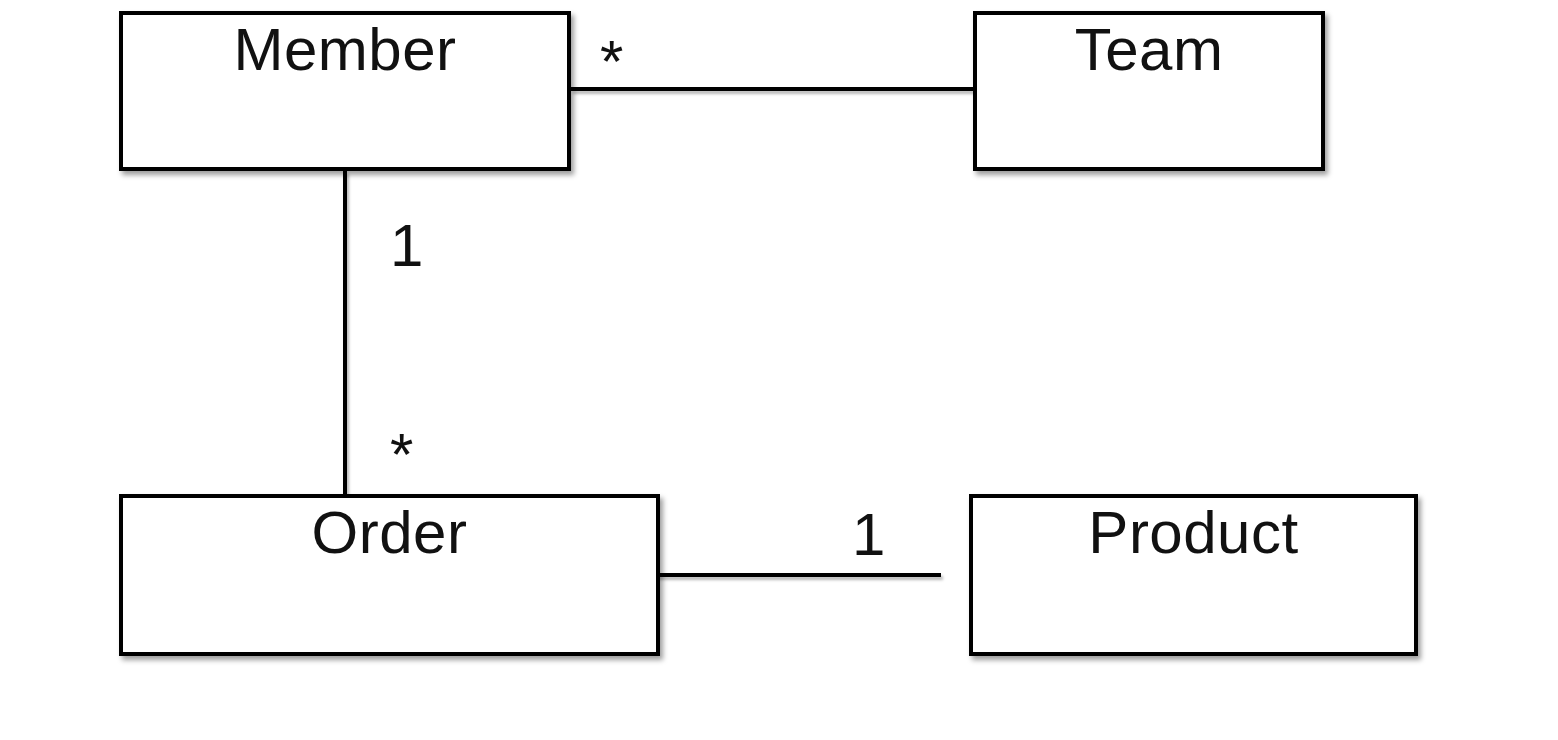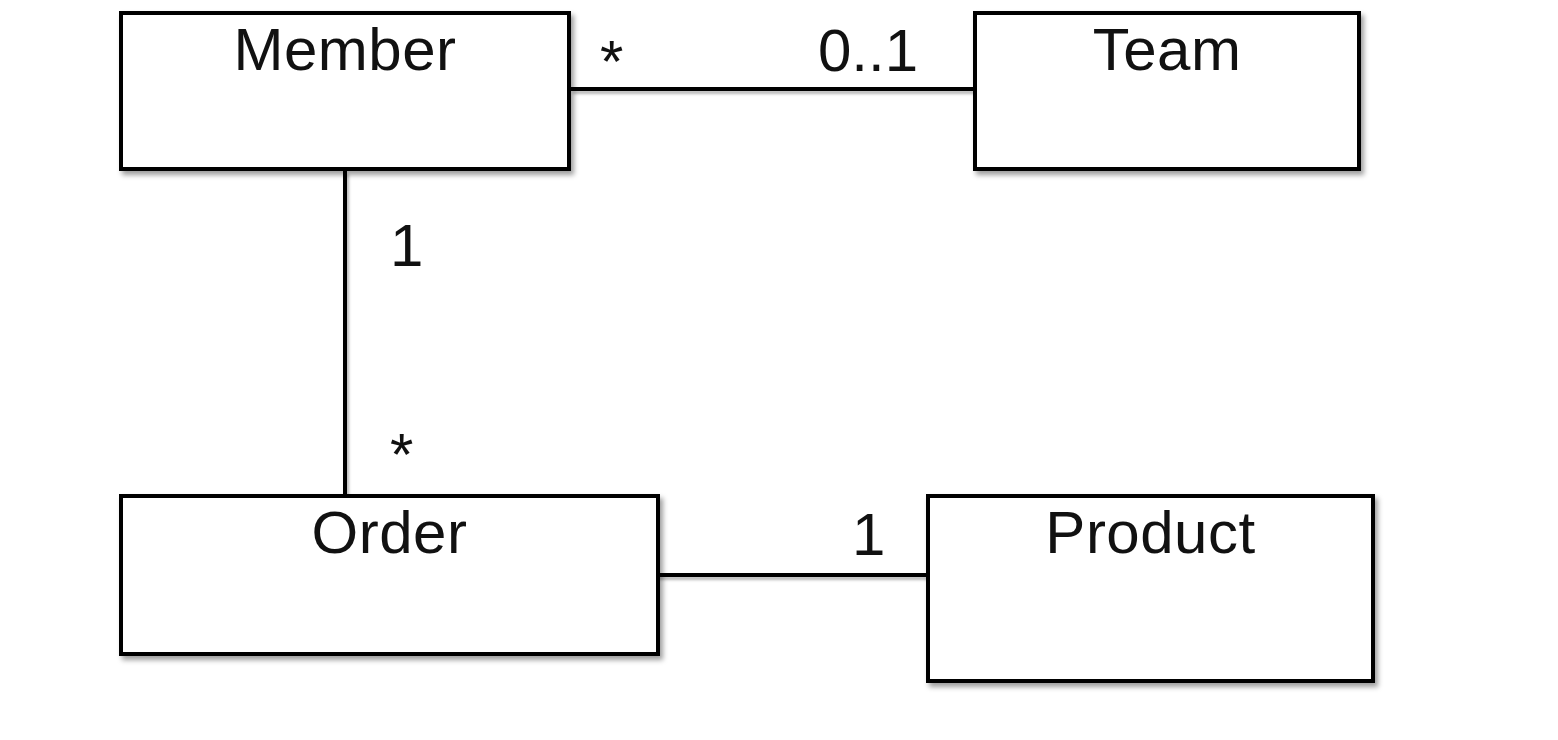--- a/index.html
+++ b/index.html
@@ -40,23 +40,23 @@
   .mult-label {
     position: absolute;
     font-size: 60px;
     line-height: 1;
     font-weight: 400;
     color: #111111;
     white-space: nowrap;
   }
   
   .box-member  { left: 119px; top: 11px;  width: 452px; height: 160px; }
-  .box-team    { left: 973px; top: 11px;  width: 388px; height: 160px; }
+  .box-team    { left: 973px; top: 11px;  width: 352px; height: 160px; }
   .box-order   { left: 119px; top: 494px; width: 541px; height: 162px; }
-  .box-product { left: 926px; top: 494px; width: 449px; height: 189px; }
+  .box-product { left: 969px; top: 494px; width: 449px; height: 162px; }
   
   .conn-member-team  { left: 571px; top: 87px;  width: 402px; height: 4px; }
   .conn-member-order { left: 343px; top: 171px; width: 4px;   height: 323px; }
   .conn-order-product{ left: 571px; top: 573px; width: 370px; height: 4px; }
   
   .m-mt-from { left: 600px; top: 32px;  }
   .m-mt-to   { left: 818px; top: 21px;  }
   .m-mo-from { left: 390px; top: 216px; }
   .m-mo-to   { left: 390px; top: 425px; }
   .m-op-from { left: 606px; top: 517px; }
@@ -65,21 +65,20 @@
 </head>
 <body>
 
 <div class="canvas">
 
   <div class="connector conn-member-team"></div>
   <div class="connector conn-member-order"></div>
   <div class="connector conn-order-product"></div>
 
   <div class="mult-label m-mt-from">*</div>
-  <div class="mult-label m-mt-to">0..1</div>
   <div class="mult-label m-mo-from">1</div>
   <div class="mult-label m-mo-to">*</div>
   <div class="mult-label m-op-from">*</div>
   <div class="mult-label m-op-to">1</div>
 
   <div class="entity-box box-member">
     <span class="entity-label">Member</span>
   </div>
 
   <div class="entity-box box-team">

